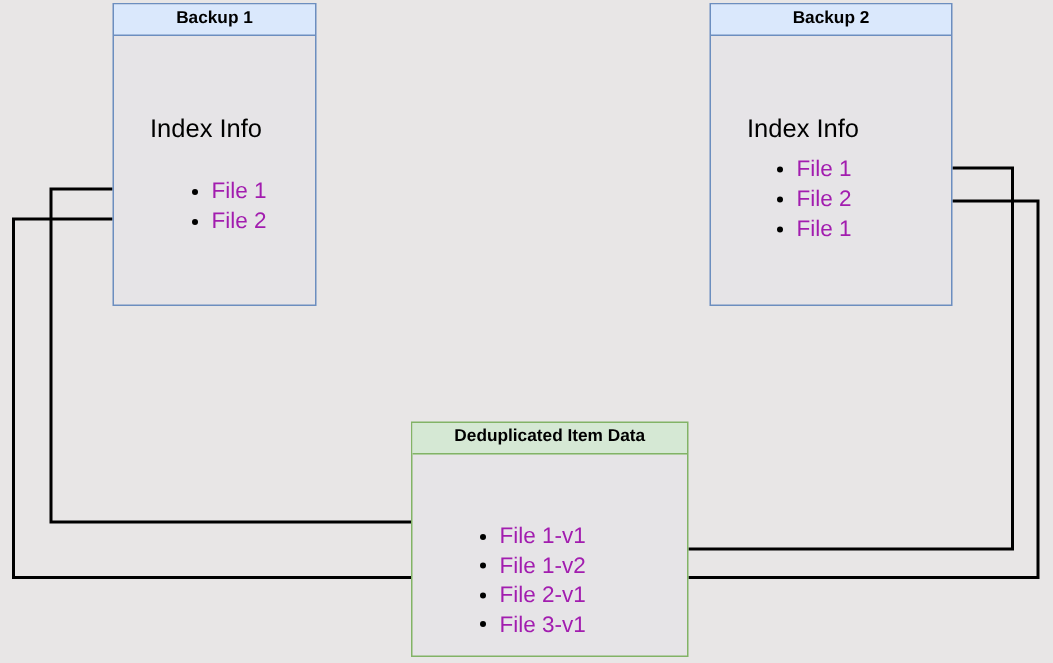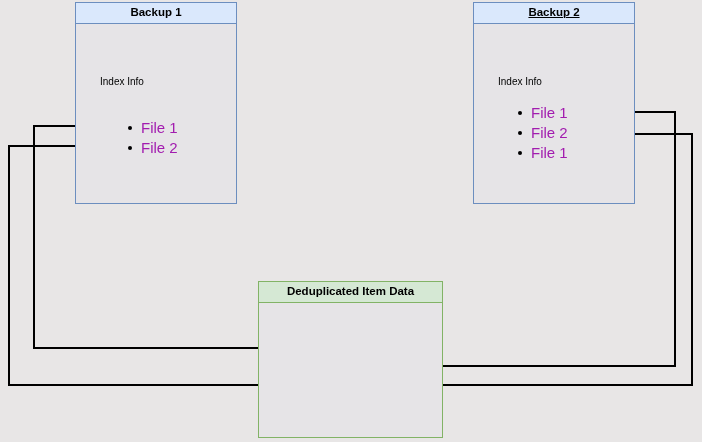--- a/index.html
+++ b/index.html
@@ -28,20 +28,21 @@
     pointer-events: none;
   }
   .node {
     position: absolute;
     box-sizing: border-box;
     border: 1px solid #6c8ebf;
     background: #e6e4e7;
   }
   .node.green {
     border-color: #82b366;
+    margin-left: 16px;
   }
   .node-header {
     box-sizing: border-box;
     height: 21px;
     line-height: 19px;
     text-align: center;
     font-size: 11.5px;
     font-weight: bold;
     color: #000000;
     background: #dae8fc;
@@ -50,21 +51,21 @@
   .node.green > .node-header {
     background: #d5e8d4;
     border-bottom-color: #82b366;
   }
   .node-body {
     position: relative;
     height: calc(100% - 21px);
   }
   .free-label {
     position: absolute;
-    font-size: 10px;
+    font-size: 17px;
     color: #000000;
     white-space: nowrap;
   }
   .bullet-list {
     position: absolute;
     margin: 0;
     padding: 0;
     list-style: none;
   }
   .bullet-list li {
@@ -85,22 +86,22 @@
     position: absolute;
     left: 2px;
     top: 50%;
     margin-top: -2px;
     width: 4px;
     height: 4px;
     border-radius: 50%;
     background: #000000;
   }
   
-  #node-backup1 { left: 75px; top: 2px; width: 162px; height: 202px; }
-  #node-backup2 { left: 473px; top: 2px; width: 162px; height: 202px; text-decoration: underline; }
+  #node-backup1 { left: 75px; top: 2px; width: 136px; height: 202px; }
+  #node-backup2 { left: 473px; top: 2px; width: 162px; height: 202px; }
   #node-dedup   { left: 258px; top: 281px; width: 185px; height: 157px; }
 
   #label-index-1 { left: 24px; top: 52px; }
   #label-index-2 { left: 24px; top: 52px; }
 
   #list-backup1 { left: 50px; top: 94px; }
   #list-backup2 { left: 42px; top: 79px; }
   #list-dedup   { left: 43px; top: 45px; }
 </style>
 </head>
@@ -142,15 +143,23 @@
       <ul class="bullet-list" id="list-backup2">
         <li>File 1</li>
         <li>File 2</li>
         <li>File 1</li>
       </ul>
     </div>
   </div>
 
   <div class="node green" id="node-dedup">
     <div class="node-header">Deduplicated Item Data</div>
+    <div class="node-body">
+      <ul class="bullet-list wide" id="list-dedup">
+        <li>File 1-v1</li>
+        <li>File 1-v2</li>
+        <li>File 2-v1</li>
+        <li>File 3-v1</li>
+      </ul>
+    </div>
   </div>
 
 </div>
 
 </body></html>

